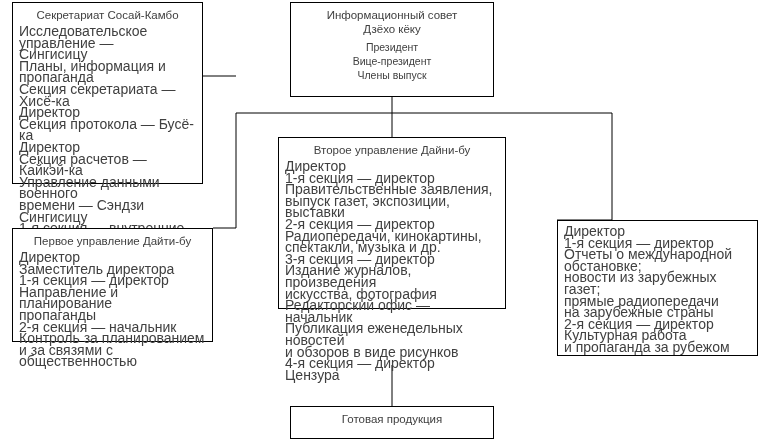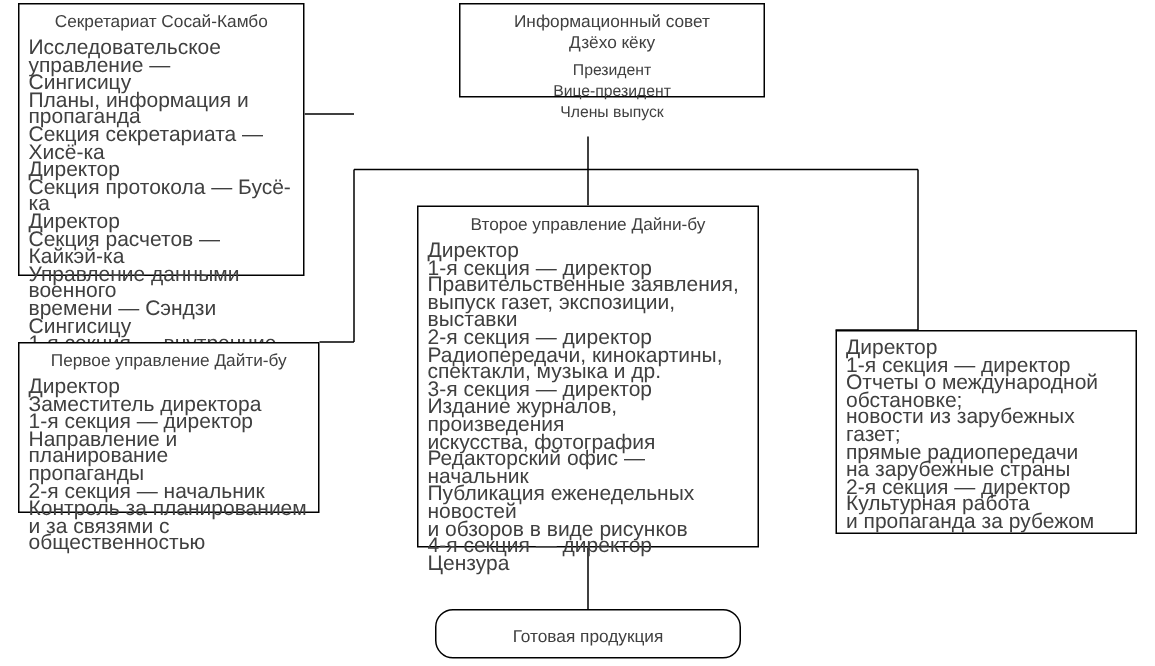--- a/index.html
+++ b/index.html
@@ -90,29 +90,29 @@
 Директор
 Секция протокола — Бусё-ка
 Директор
 Секция расчетов — Кайкэй-ка
 Управление данными военного
 времени — Сэндзи Сингисицу
 1-я секция — внутренние дела
 2-я секция — международные дела</div>
   </div>
 
-  <div class="box" style="left:306px; top:2px; width:204px; height:63px;">
+  <div class="box" style="left:290px; top:2px; width:204px; height:95px;">
     <div class="box-title">Информационный совет
 Дзёхо кёку</div>
     <div class="box-body centered">Президент
 Вице-президент
 Члены выпуск</div>
   </div>
 
-  <div class="box" style="left:278px; top:137px; width:228px; height:228px;">
+  <div class="box" style="left:278px; top:137px; width:228px; height:172px;">
     <div class="box-title">Второе управление Дайни-бу</div>
     <div class="box-body">Директор
 1-я секция — директор
 Правительственные заявления,
 выпуск газет, экспозиции, выставки
 2-я секция — директор
 Радиопередачи, кинокартины,
 спектакли, музыка и др.
 3-я секция — директор
 Издание журналов, произведения
@@ -141,17 +141,17 @@
 1-я секция — директор
 Отчеты о международной обстановке;
 новости из зарубежных газет;
 прямые радиопередачи
 на зарубежные страны
 2-я секция — директор
 Культурная работа
 и пропаганда за рубежом</div>
   </div>
 
-  <div class="box title-only" style="left:290px; top:406px; width:204px; height:33px; display:flex; align-items:flex-end; justify-content:center;border-radius:12px;">
+  <div class="box title-only" style="left:290px; top:406px; width:204px; height:33px; display:flex; align-items:flex-start; justify-content:center;">
     <div class="box-title">Готовая продукция</div>
   </div>
 
 </div>
 
 </body></html>

